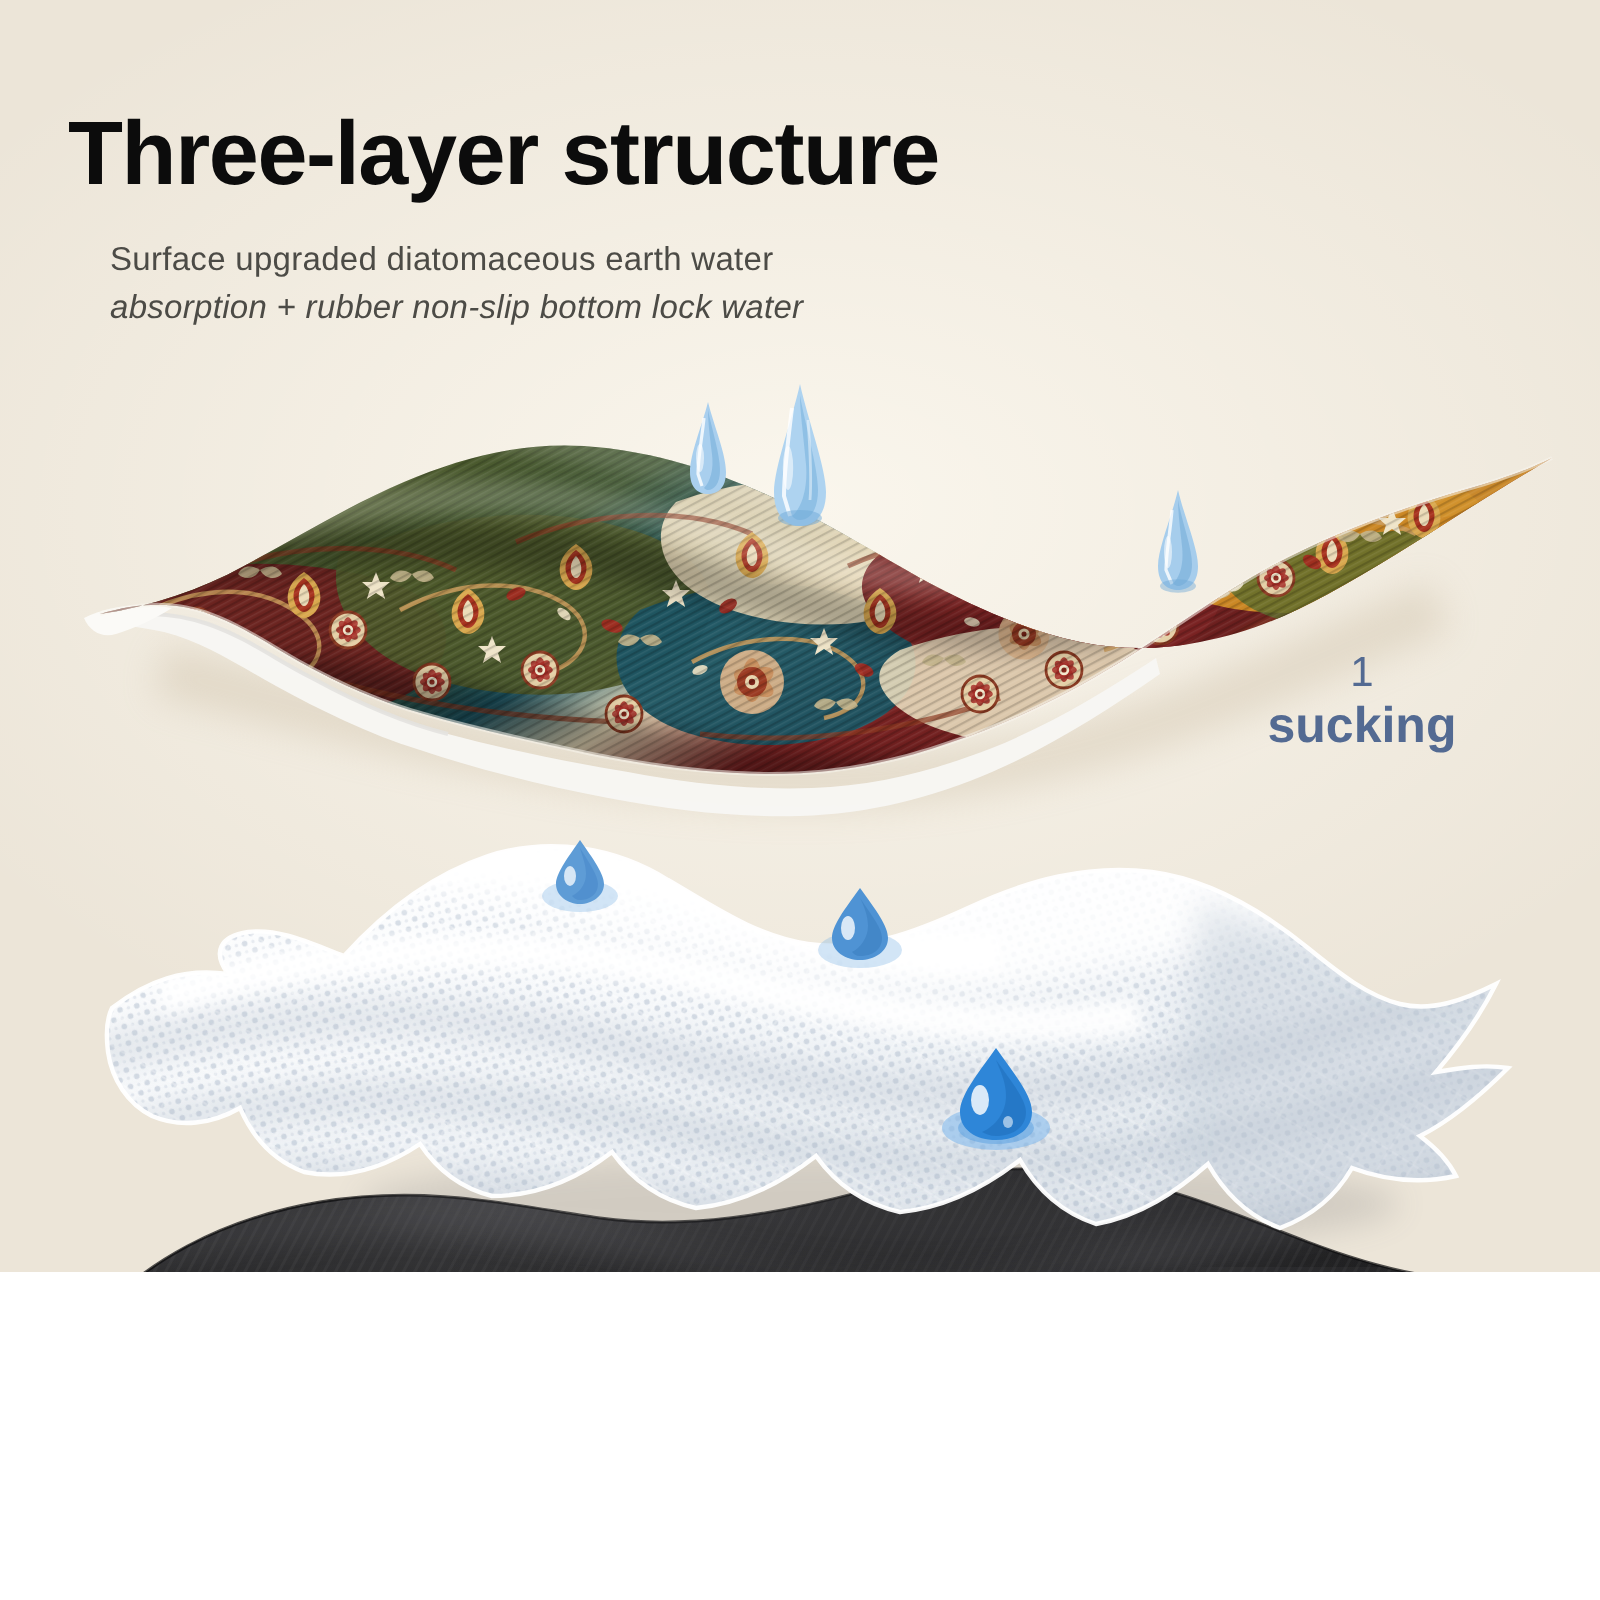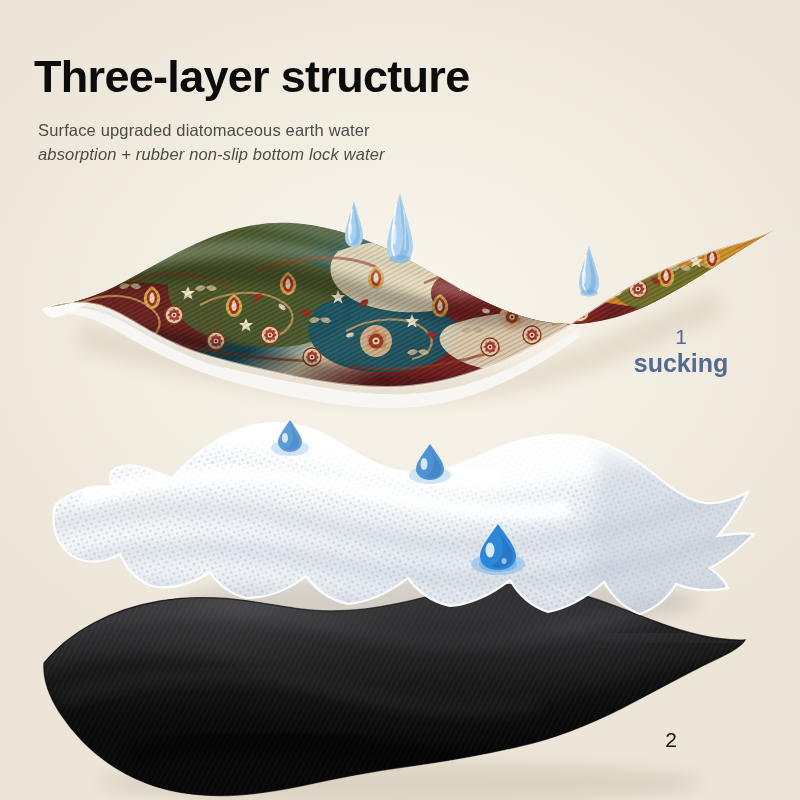--- a/index.html
+++ b/index.html
@@ -8,21 +8,21 @@
   }
   body {
     width: 800px;
     height: 800px;
     overflow: hidden;
     font-family: "Liberation Sans", sans-serif;
   }
   #poster {
     position: relative;
     width: 800px;
-    height: 800px;
+    height: 636px;
     background: #ece5d8;
     overflow: hidden;
   }
   #poster::before {
     content: "";
     position: absolute;
     inset: 0;
     background:
       radial-gradient(ellipse 90% 70% at 50% 40%, rgba(255,252,244,0.75) 0%, rgba(255,252,244,0.0) 70%);
     pointer-events: none;
@@ -39,21 +39,21 @@
   .title {
     font-size: 45px;
     font-weight: 700;
     letter-spacing: -0.7px;
     color: #0c0c0c;
     line-height: 1.0;
     margin: 0;
     white-space: nowrap;
   }
   .subtitle {
-    margin: 20px 0 0 4px;
+    margin: 20px 0 0 21px;
     font-size: 16.5px;
     line-height: 1.45;
     color: #4c4b46;
     letter-spacing: 0.15px;
     max-width: 430px;
   }
   .subtitle .l2 { display: block; font-style: italic; }
 
   
   .callout {

